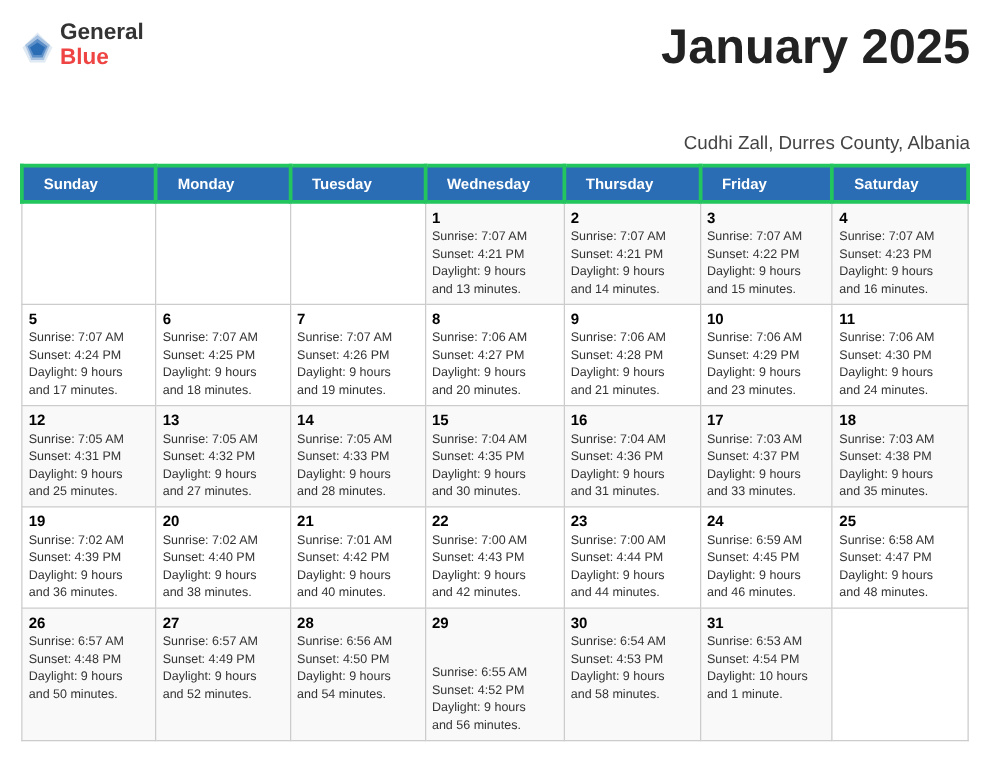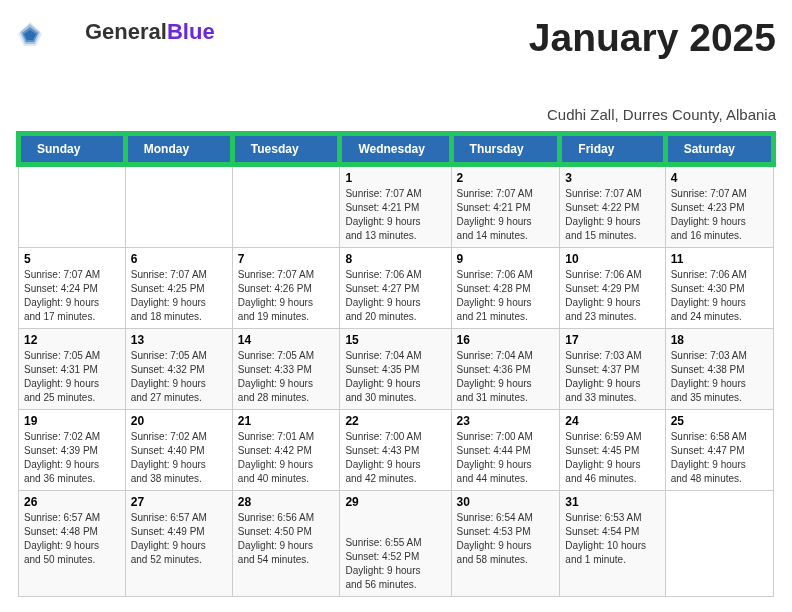--- a/index.html
+++ b/index.html
@@ -15,28 +15,27 @@
       justify-content: space-between;
       align-items: flex-start;
       margin-bottom: 8px;
     }
     .logo {
       display: flex;
       align-items: center;
     }
     .logo-text {
       display: flex;
-      flex-direction: row;
-      font-size: 22px;
+      flex-direction: column;
+      font-size: 18px;
       font-weight: bold;
       line-height: 1.1;
-      margin-left: 37px;
     }
     .logo-general { color: #333; }
-    .logo-blue { color: #6d28d9; }
+    .logo-blue { color: #ef4444; }
     .logo-icon {
       width: 28px;
       height: 28px;
       margin-right: 4px;
       margin-top: 4px;
     }
     .title-block {
       text-align: right;
     }
     .month-title {
@@ -54,21 +53,21 @@
       border-collapse: collapse;
       font-size: 11px;
     }
     thead tr th {
       background-color: #2a6db5;
       color: #fff;
       padding: 6px 16px;
       text-align: left;
       font-size: 12px;
       font-weight: bold;
-      border: 5px solid #22c55e;
+      border: 3px solid #22c55e;
     }
     tbody tr td {
       vertical-align: top;
       padding: 4px 5px;
       border: 1px solid #ccc;
       width: 113px;
       min-height: 70px;
       height: 78px;
       background: #fff;
     }

